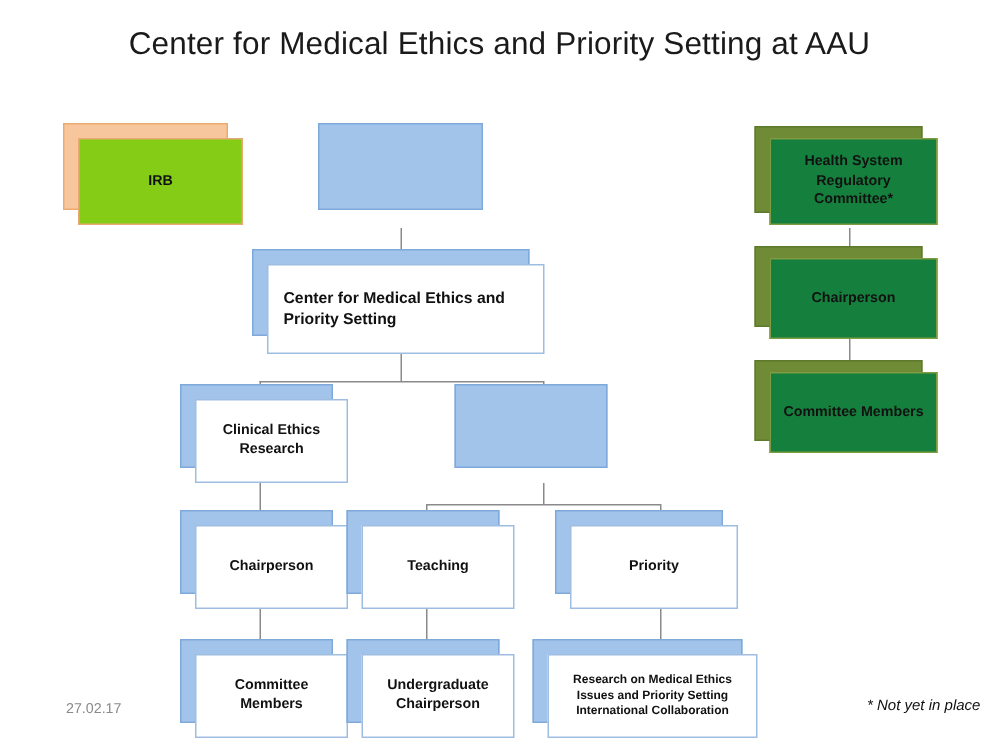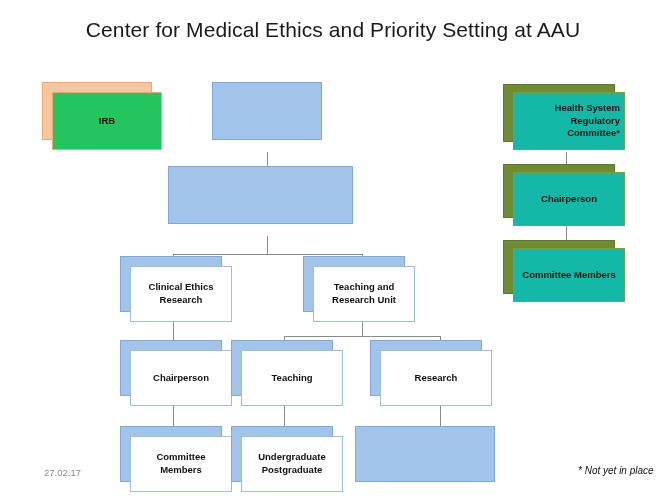--- a/index.html
+++ b/index.html
@@ -44,22 +44,22 @@
     background:#9cc0e8;
     border:1px solid #7fa9da;
     box-sizing:border-box;
   }
   .shadow.blue{background:#a3c4ea;border-color:#7fa9da;}
   .shadow.orange{background:#f7c59b;border-color:#e8a濃;}
   .shadow.orange{background:#f8c69c;border-color:#e9ab6f;}
   .shadow.green{background:#6f8b36;border-color:#5d7a2c;}
 
   .node.blue{border:1px solid #9fbde0;background:#ffffff;}
-  .node.orange{border:1px solid #e8aa73;background:#22c55e;}
-  .node.green{border:1px solid #7e9c42;background:#14b8a6;text-align:right;}
+  .node.orange{border:1px solid #e8aa73;background:#84cc16;}
+  .node.green{border:1px solid #7e9c42;background:#15803d;}
 
   
   .ln{position:absolute;background:#8a8a8a;}
   .ln.h{height:1px;}
   .ln.v{width:1px;}
 
   .date{
     position:absolute;
     font-size:9.5px;
     color:#8a8a8a;
@@ -102,57 +102,60 @@
   <div class="ln v" style="left:566px;top:222px;height:22px;"></div>
 
   <div class="shadow orange" style="left:42px;top:78px;width:110px;height:58px;"></div>
   <div class="node orange" style="left:52px;top:88px;width:110px;height:58px;">
     <span>IRB</span>
   </div>
 
   <div class="shadow blue" style="left:212px;top:78px;width:110px;height:58px;"></div>
 
   <div class="shadow blue" style="left:168px;top:162px;width:185px;height:58px;"></div>
+  <div class="node blue" style="left:178px;top:172px;width:185px;height:60px;justify-content:flex-start;text-align:left;padding-left:10px;font-size:10.5px;">
+    <span>Center for Medical Ethics and Priority Setting</span>
+  </div>
 
   <div class="shadow blue" style="left:120px;top:252px;width:102px;height:56px;"></div>
   <div class="node blue" style="left:130px;top:262px;width:102px;height:56px;">
     <span>Clinical Ethics Research</span>
   </div>
 
   <div class="shadow blue" style="left:303px;top:252px;width:102px;height:56px;"></div>
-  <div class="node blue" style="left:313px;top:262px;width:102px;height:56px;">
-    <span>Teaching and Research Unit</span>
-  </div>
 
   <div class="shadow blue" style="left:120px;top:336px;width:102px;height:56px;"></div>
   <div class="node blue" style="left:130px;top:346px;width:102px;height:56px;">
     <span>Chairperson</span>
   </div>
 
   <div class="shadow blue" style="left:231px;top:336px;width:102px;height:56px;"></div>
   <div class="node blue" style="left:241px;top:346px;width:102px;height:56px;">
     <span>Teaching</span>
   </div>
 
   <div class="shadow blue" style="left:370px;top:336px;width:112px;height:56px;"></div>
   <div class="node blue" style="left:380px;top:346px;width:112px;height:56px;">
-    <span>Research</span>
+    <span>Priority</span>
   </div>
 
   <div class="shadow blue" style="left:120px;top:422px;width:102px;height:56px;"></div>
   <div class="node blue" style="left:130px;top:432px;width:102px;height:56px;">
     <span>Committee Members</span>
   </div>
 
   <div class="shadow blue" style="left:231px;top:422px;width:102px;height:56px;"></div>
   <div class="node blue" style="left:241px;top:432px;width:102px;height:56px;">
-    <span>Undergraduate Postgraduate</span>
+    <span>Undergraduate Chairperson</span>
   </div>
 
   <div class="shadow blue" style="left:355px;top:422px;width:140px;height:56px;"></div>
+  <div class="node blue" style="left:365px;top:432px;width:140px;height:56px;font-size:8px;">
+    <span>Research on Medical Ethics Issues and Priority Setting International Collaboration</span>
+  </div>
 
   <div class="shadow green" style="left:503px;top:80px;width:112px;height:58px;"></div>
   <div class="node green" style="left:513px;top:88px;width:112px;height:58px;">
     <span>Health System Regulatory Committee*</span>
   </div>
 
   <div class="shadow green" style="left:503px;top:160px;width:112px;height:54px;"></div>
   <div class="node green" style="left:513px;top:168px;width:112px;height:54px;">
     <span>Chairperson</span>
   </div>

